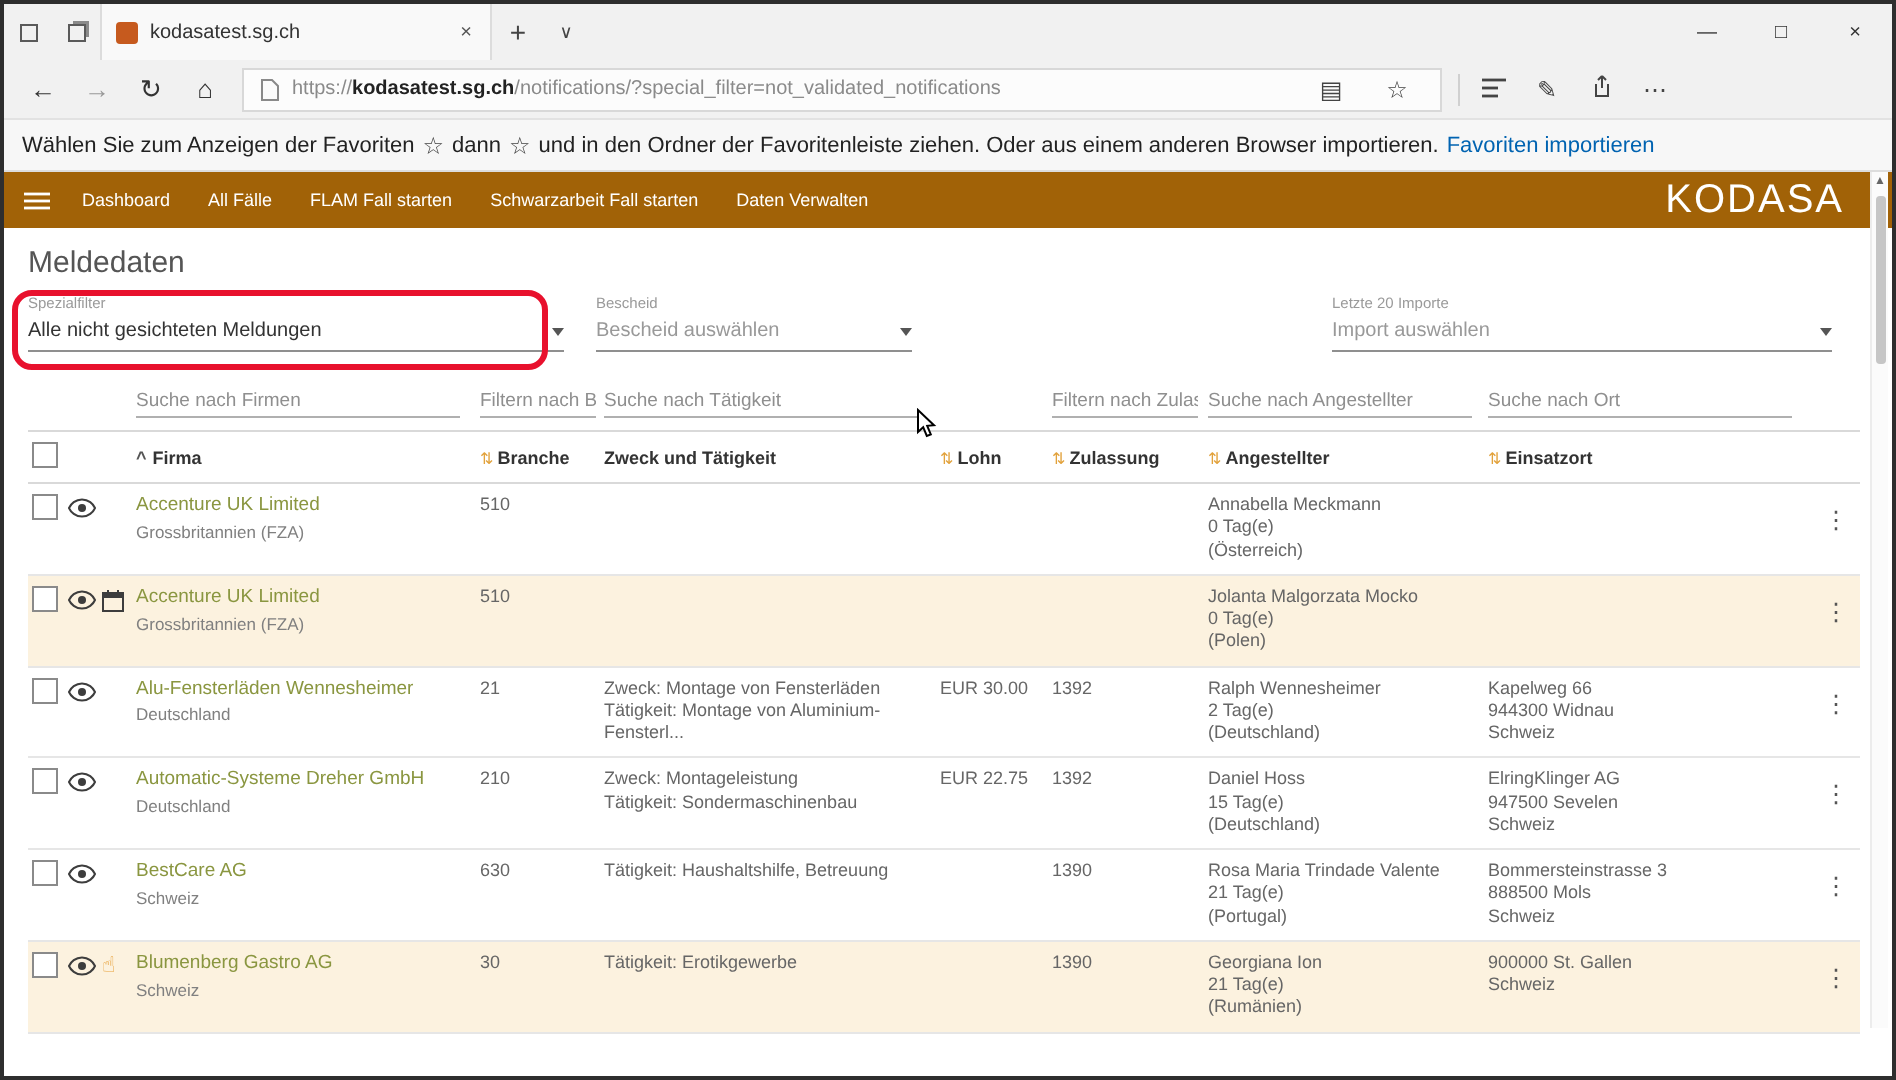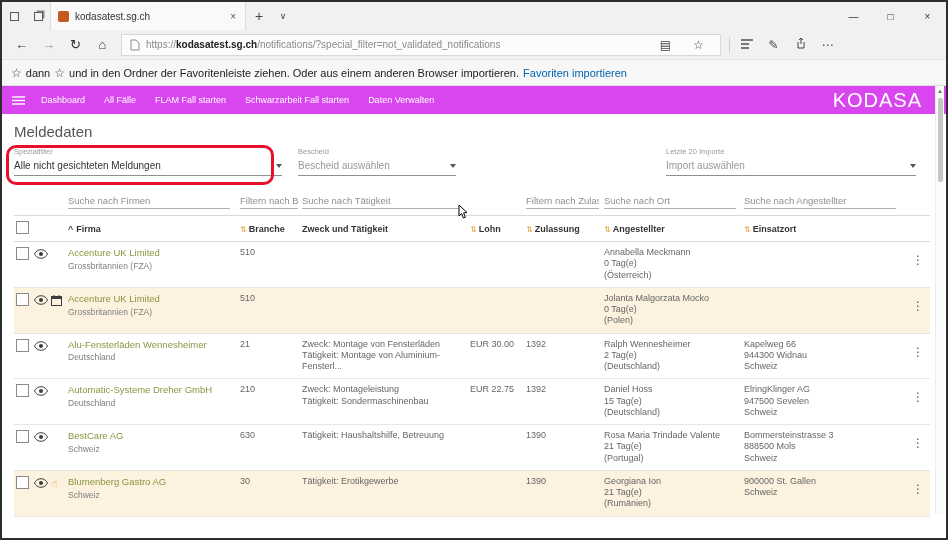--- a/index.html
+++ b/index.html
@@ -31,21 +31,21 @@
   .urlbox .in-ico { margin-left:auto; }
   .addr-ico { width:27px; text-align:center; font-size:12px; color:#444; }
   .divider { width:1px; height:16px; background:#d0d0d0; margin:0 3px; }
 
   
   .notice { height:26px; background:#f7f7f7; border-bottom:1px solid #ddd; display:flex; align-items:center; padding:0 9px; font-size:11px; color:#222; gap:4px; }
   .notice .st { color:#444; font-size:12px; }
   .notice-link { color:#0063b1; }
 
   
-  .appnav { height:28px; background:#d946ef; display:flex; align-items:center; color:#fff; padding:0 10px 0 10px; }
+  .appnav { height:28px; background:#a16207; display:flex; align-items:center; color:#fff; padding:0 10px 0 10px; }
   .menu-ico { margin-right:16px; display:flex; }
   .appnav .item { font-size:9px; margin-right:19px; white-space:nowrap; }
   .brand { margin-left:auto; font-size:20px; letter-spacing:1px; margin-right:14px; }
 
   
   .content { position:relative; height:504px; background:#fff; overflow:hidden; }
   .page-title { font-size:15px; color:#555; font-weight:400; margin:9px 0 7px 12px; }
   .filters { display:flex; align-items:flex-end; margin:0 30px 14px 12px; }
   .flabel { font-size:7.5px; color:#9a9a9a; margin-bottom:4px; }
   .fcontrol { display:flex; align-items:center; justify-content:space-between; border-bottom:1px solid #8f8f8f; padding-bottom:4px; font-size:10px; }
@@ -162,20 +162,21 @@
     <div class="addr-ico">
       <svg width="12" height="12" viewBox="0 0 12 12">
           <path d="M3 5v6h6V5" fill="none" stroke="#444"></path>
           <path d="M6 1v6M6 1L4 3M6 1l2 2" fill="none" stroke="#444"></path>
         </svg>
     </div>
     <div class="addr-ico">⋯</div>
   </div>
 
   <div class="notice">
+    <span>Wählen Sie zum Anzeigen der Favoriten</span>
     <span class="st">☆</span>
     <span>dann</span>
     <span class="st">☆</span>
     <span>und in den Ordner der Favoritenleiste ziehen. Oder aus einem anderen Browser importieren.</span>
     <span class="notice-link">Favoriten importieren</span>
   </div>
 
   <div class="appnav">
     <span class="menu-ico">
       <svg width="13" height="9" viewBox="0 0 13 9">
@@ -231,22 +232,22 @@
         </div>
       </div>
       <div><input placeholder="Suche nach Tätigkeit" style=""></div>
       <div></div>
       <div>
         <div class="filter-select">
           <span>Filtern nach Zulassung</span>
 
         </div>
       </div>
+      <div><input placeholder="Suche nach Angestellter" style=""></div>
       <div><input placeholder="Suche nach Ort" style=""></div>
-      <div><input placeholder="Suche nach Angestellter" style=""></div>
       <div></div>
     </div>
 
     <div class="tgrid thead">
       <div><span class="cbx"></span></div>
       <div></div>
       <div><span class="sort-asc">^</span><span>Firma</span></div>
       <div><span class="sort-ico">⇅</span><span>Branche</span></div>
       <div><span>Zweck und Tätigkeit</span></div>
       <div><span class="sort-ico">⇅</span><span>Lohn</span></div>

